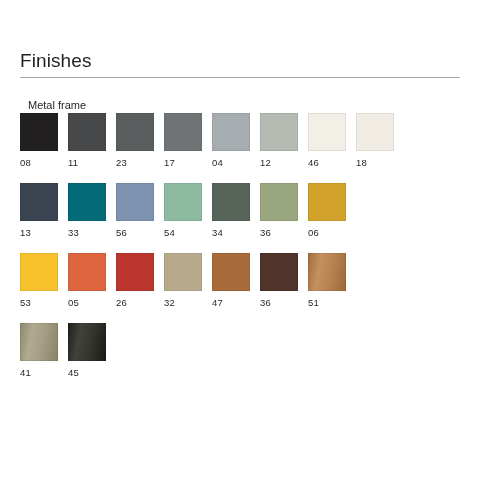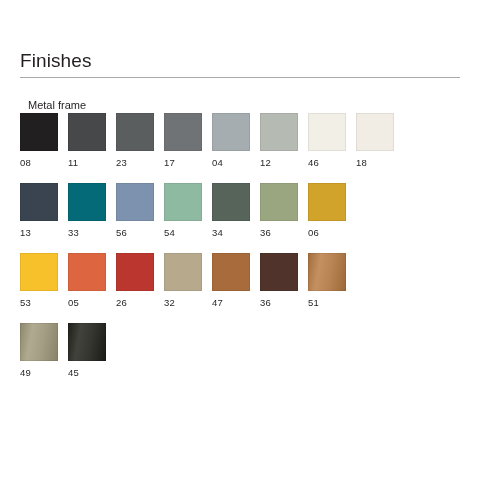--- a/index.html
+++ b/index.html
@@ -200,21 +200,21 @@
           <div class="swatch-label">36</div>
         </div>
         <div class="swatch-cell">
           <div class="swatch-chip outlined" style="background: linear-gradient(100deg, rgb(160, 108, 59) 0%, rgb(196, 144, 95) 30%, rgb(184, 132, 83) 58%, rgb(156, 104, 55) 100%);"></div>
           <div class="swatch-label">51</div>
         </div>
       </div>
       <div class="swatch-row">
         <div class="swatch-cell">
           <div class="swatch-chip outlined" style="background: linear-gradient(100deg, rgb(140, 134, 108) 0%, rgb(176, 170, 144) 30%, rgb(164, 158, 132) 58%, rgb(136, 130, 104) 100%);"></div>
-          <div class="swatch-label">49</div>
+          <div class="swatch-label">41</div>
         </div>
         <div class="swatch-cell">
           <div class="swatch-chip outlined" style="background: linear-gradient(100deg, rgb(29, 30, 24) 0%, rgb(65, 66, 60) 30%, rgb(53, 54, 48) 58%, rgb(25, 26, 20) 100%);"></div>
           <div class="swatch-label">45</div>
         </div>
       </div>
     </div>
 
 </div>
 

